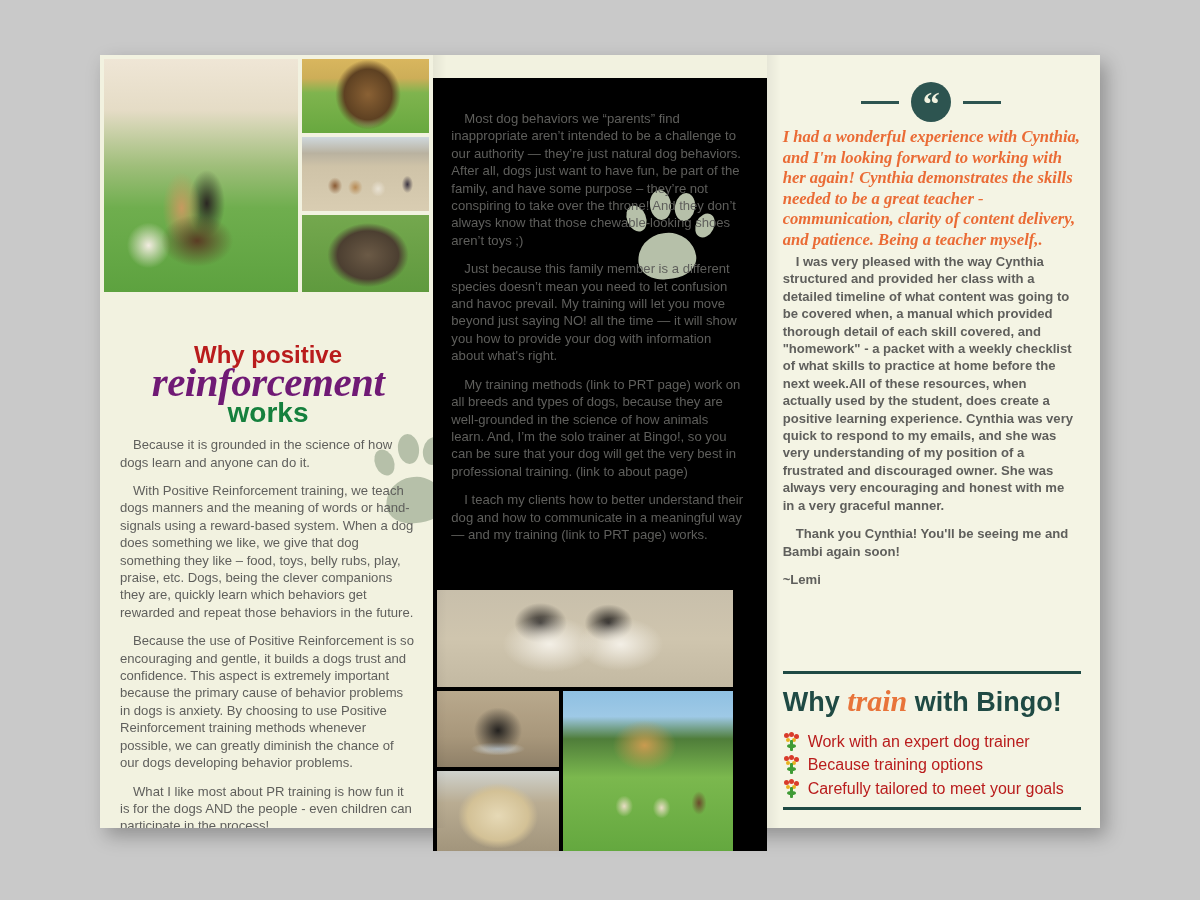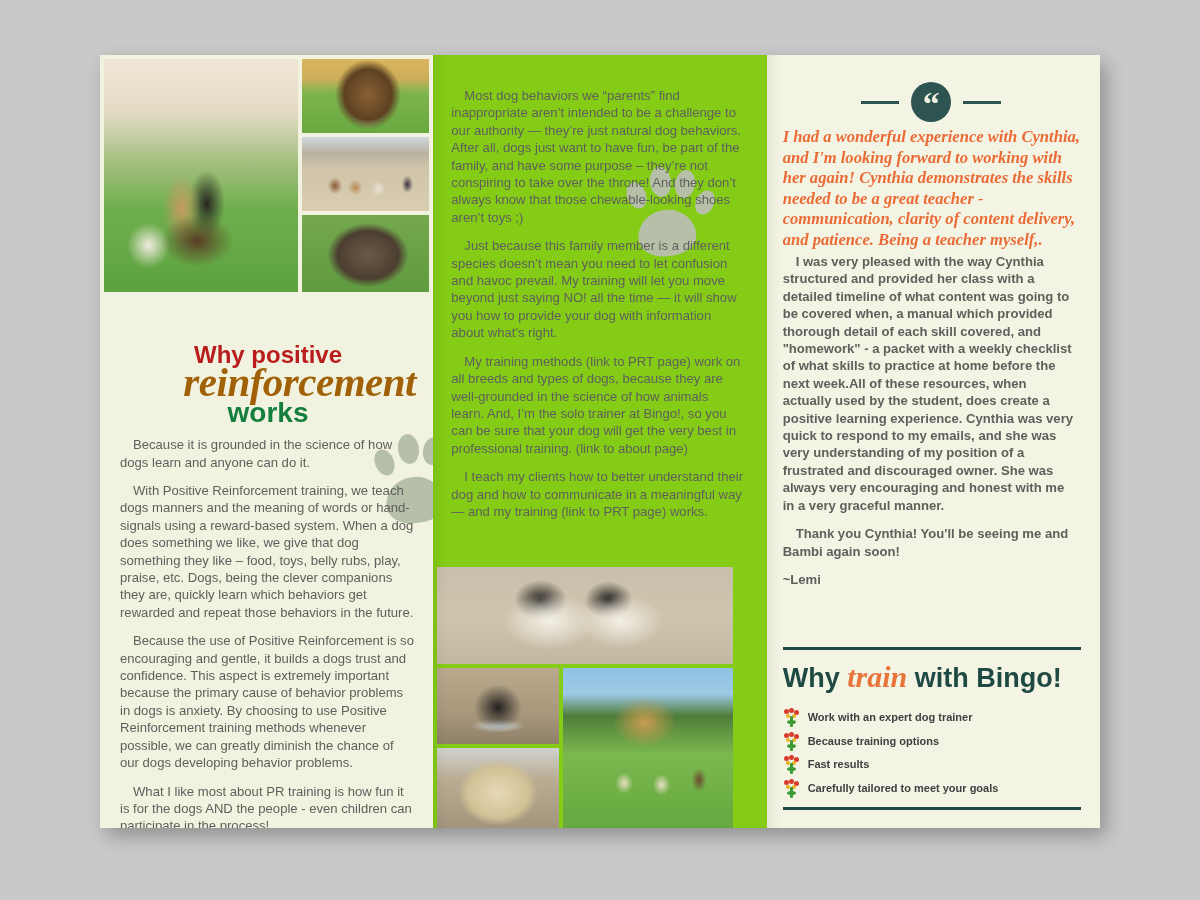--- a/index.html
+++ b/index.html
@@ -25,21 +25,21 @@
   }
   #fold1 { left: 333px; }
   #fold2 { left: 667px; }
 
   .col {
     position: relative;
     width: 333.33px; height: 100%;
     padding: 0; overflow: hidden;
   }
   .col-left  { background: #f2f2e0; }
-  .col-mid   { background: #84cc16; }
+  .col-mid   { background: #000000; margin-top: 23px; }
   .col-right { background: #f4f4e4; }
 
   
   .photo { background-size: cover; background-position: center; position: relative; overflow: hidden; }
 
   .hero-grid {
     position: absolute; left: 4px; top: 4px;
     width: 325px; height: 229px;
     display: grid;
     grid-template-columns: 194px 127px;
@@ -135,23 +135,23 @@
   }
   #paw-left  { left: 273px; top: 372px;  width: 95px; height: 100px; }
   #paw-mid   { left: 192px; top: 105px;  width: 95px; height: 100px; }
   h1.why-pos {
     margin: 0 0 10px 0;
     text-align: center;
     line-height: 0.97;
   }
   h1.why-pos .l1 { display:block; font-size: 24px; color:#b91c1c; font-weight:bold; }
   h1.why-pos .l2 {
-    display:block; font-size: 41px; color:#a16207;
+    display:block; font-size: 41px; color:#701a75;
     font-family: "Liberation Serif", serif; font-style: italic; font-weight: bold;
-    letter-spacing: -0.5px; margin: -3px 0 -4px 0; text-align: right;
+    letter-spacing: -0.5px; margin: -3px 0 -4px 0;
   }
   h1.why-pos .l3 { display:block; font-size: 28px; color:#15803d; font-weight:bold; }
 
   p.body {
     color: #5f5f5c;
     font-size: 13.1px;
     line-height: 17.4px;
     text-indent: 13px;
     margin-bottom: 11px;
   }
@@ -196,23 +196,22 @@
     line-height: 1.0;
     color: #1f4a44; font-size: 27px; font-weight: bold;
   }
   h2.train-head em {
     color: #e8743a; font-family: "Liberation Serif", serif;
     font-style: italic; font-weight: bold; font-size: 30px;
   }
   ul.benefits { list-style: none; margin: 0 0 9px 0; }
   ul.benefits li {
     display: flex; align-items: flex-start; gap: 8px;
-    color: #404040; font-size: 11px; line-height: 19.5px;
+    color: #b91c1c; font-size: 16px; line-height: 19.5px;
     margin-bottom: 4px;
-    font-weight: bold;
   }
   .flower { width: 17px; flex: 0 0 17px; position: relative; height: 19px; }
   .flower i {
     position: absolute; display: block; border-radius: 50%;
     background: #d93b2b;
   }
   .flower .f1 { width: 5px; height: 5px; left: 1px;  top: 1px; }
   .flower .f2 { width: 5px; height: 5px; left: 6px;  top: 0px; }
   .flower .f3 { width: 5px; height: 5px; left: 11px; top: 2px; }
   .flower .f4 { width: 4px; height: 4px; left: 3px;  top: 6px; background:#e8b11f; }
@@ -337,32 +336,20 @@
         <li>
           <span class="flower">
             <i class="f1"></i>
               <i class="f2"></i>
               <i class="f3"></i>
               <i class="f4"></i>
               <i class="f5"></i>
             <i class="stem"></i>
               <i class="leaf"></i>
           </span>
-          <span>Fast results</span>
-        </li>
-        <li>
-          <span class="flower">
-            <i class="f1"></i>
-              <i class="f2"></i>
-              <i class="f3"></i>
-              <i class="f4"></i>
-              <i class="f5"></i>
-            <i class="stem"></i>
-              <i class="leaf"></i>
-          </span>
           <span>Carefully tailored to meet your goals</span>
         </li>
       </ul>
       <div class="rule"></div>
     </div>
   </section>
 
   <div class="fold" id="fold1"></div>
   <div class="fold" id="fold2"></div>
 </div>

